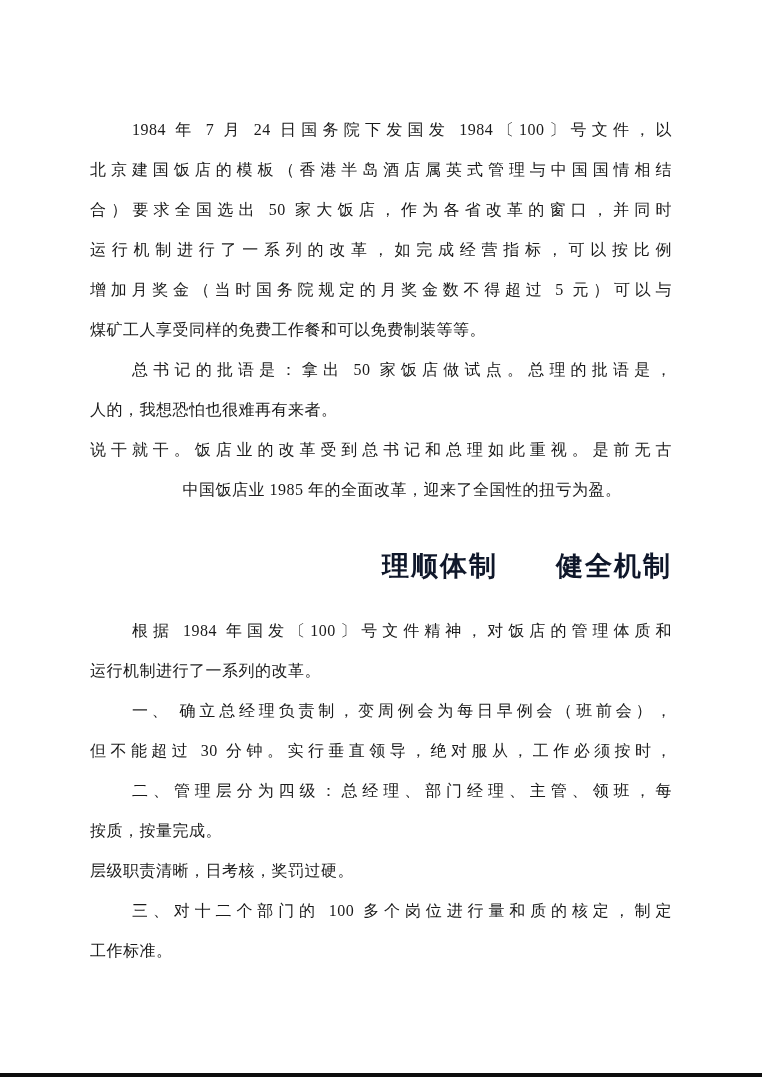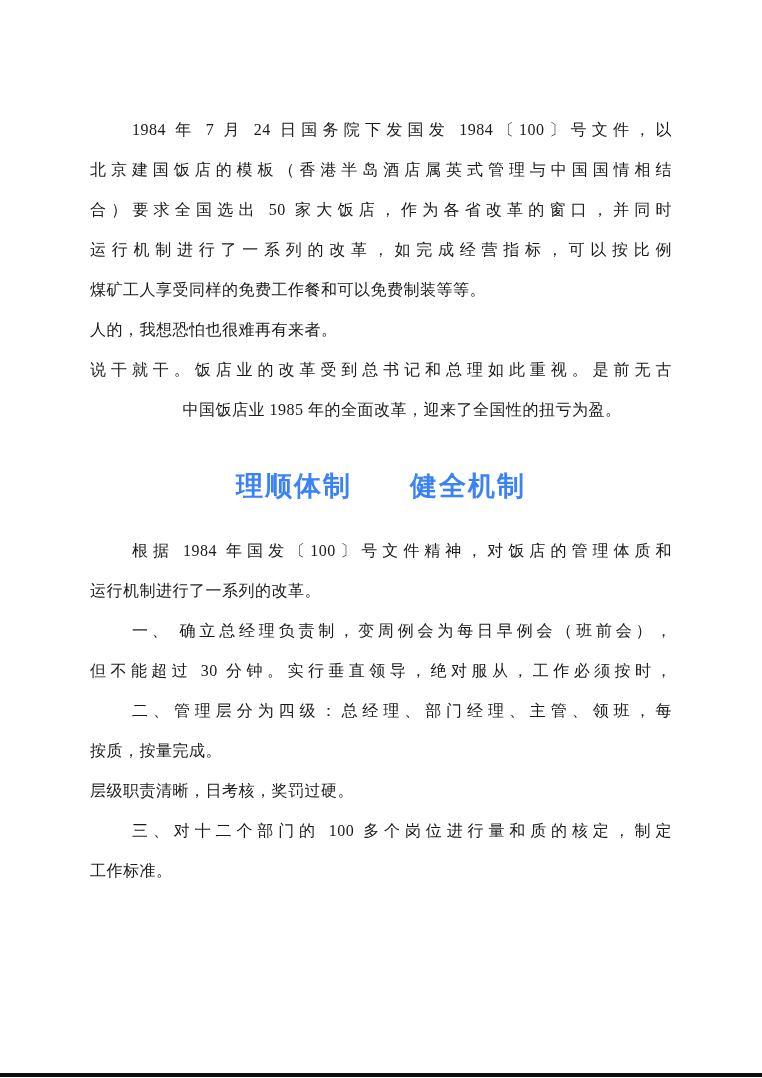--- a/index.html
+++ b/index.html
@@ -37,45 +37,47 @@
     text-align-last: justify;
   }
   .ln.ind {
     text-indent: 42px;
     text-align: center;
   }
   .section-heading {
     height: 68px;
     line-height: 68px;
     margin: 22px 0 11px 0;
-    text-align: center;
+    text-align: right;
     font-size: 27px;
     font-weight: bold;
     letter-spacing: 2px;
-    color: #3b82f6;
+    color: #0f172a;
   }
   .page-bottom-edge {
     position: absolute;
     left: 0;
     right: 0;
     bottom: 1px;
     height: 4px;
     background: #0d0d0d;
   }
 </style>
 </head>
 <body>
 
 <div class="page">
   <div class="doc-body">
     <div class="ln ind just">1984 年 7 月 24 日国务院下发国发 1984〔100〕号文件，以</div>
     <div class="ln just">北京建国饭店的模板（香港半岛酒店属英式管理与中国国情相结</div>
     <div class="ln just">合）要求全国选出 50 家大饭店，作为各省改革的窗口，并同时</div>
     <div class="ln just">运行机制进行了一系列的改革，如完成经营指标，可以按比例</div>
+    <div class="ln just">增加月奖金（当时国务院规定的月奖金数不得超过 5 元）可以与</div>
     <div class="ln">煤矿工人享受同样的免费工作餐和可以免费制装等等。</div>
+    <div class="ln ind just">总书记的批语是：拿出 50 家饭店做试点。总理的批语是，</div>
     <div class="ln">人的，我想恐怕也很难再有来者。</div>
     <div class="ln just">说干就干。饭店业的改革受到总书记和总理如此重视。是前无古</div>
     <div class="ln ind">中国饭店业 1985 年的全面改革，迎来了全国性的扭亏为盈。</div>
 
     <div class="section-heading">理顺体制　　健全机制</div>
 
     <div class="ln ind just">根据 1984 年国发〔100〕号文件精神，对饭店的管理体质和</div>
     <div class="ln">运行机制进行了一系列的改革。</div>
     <div class="ln ind just">一、 确立总经理负责制，变周例会为每日早例会（班前会），</div>
     <div class="ln just">但不能超过 30 分钟。实行垂直领导，绝对服从，工作必须按时，</div>

